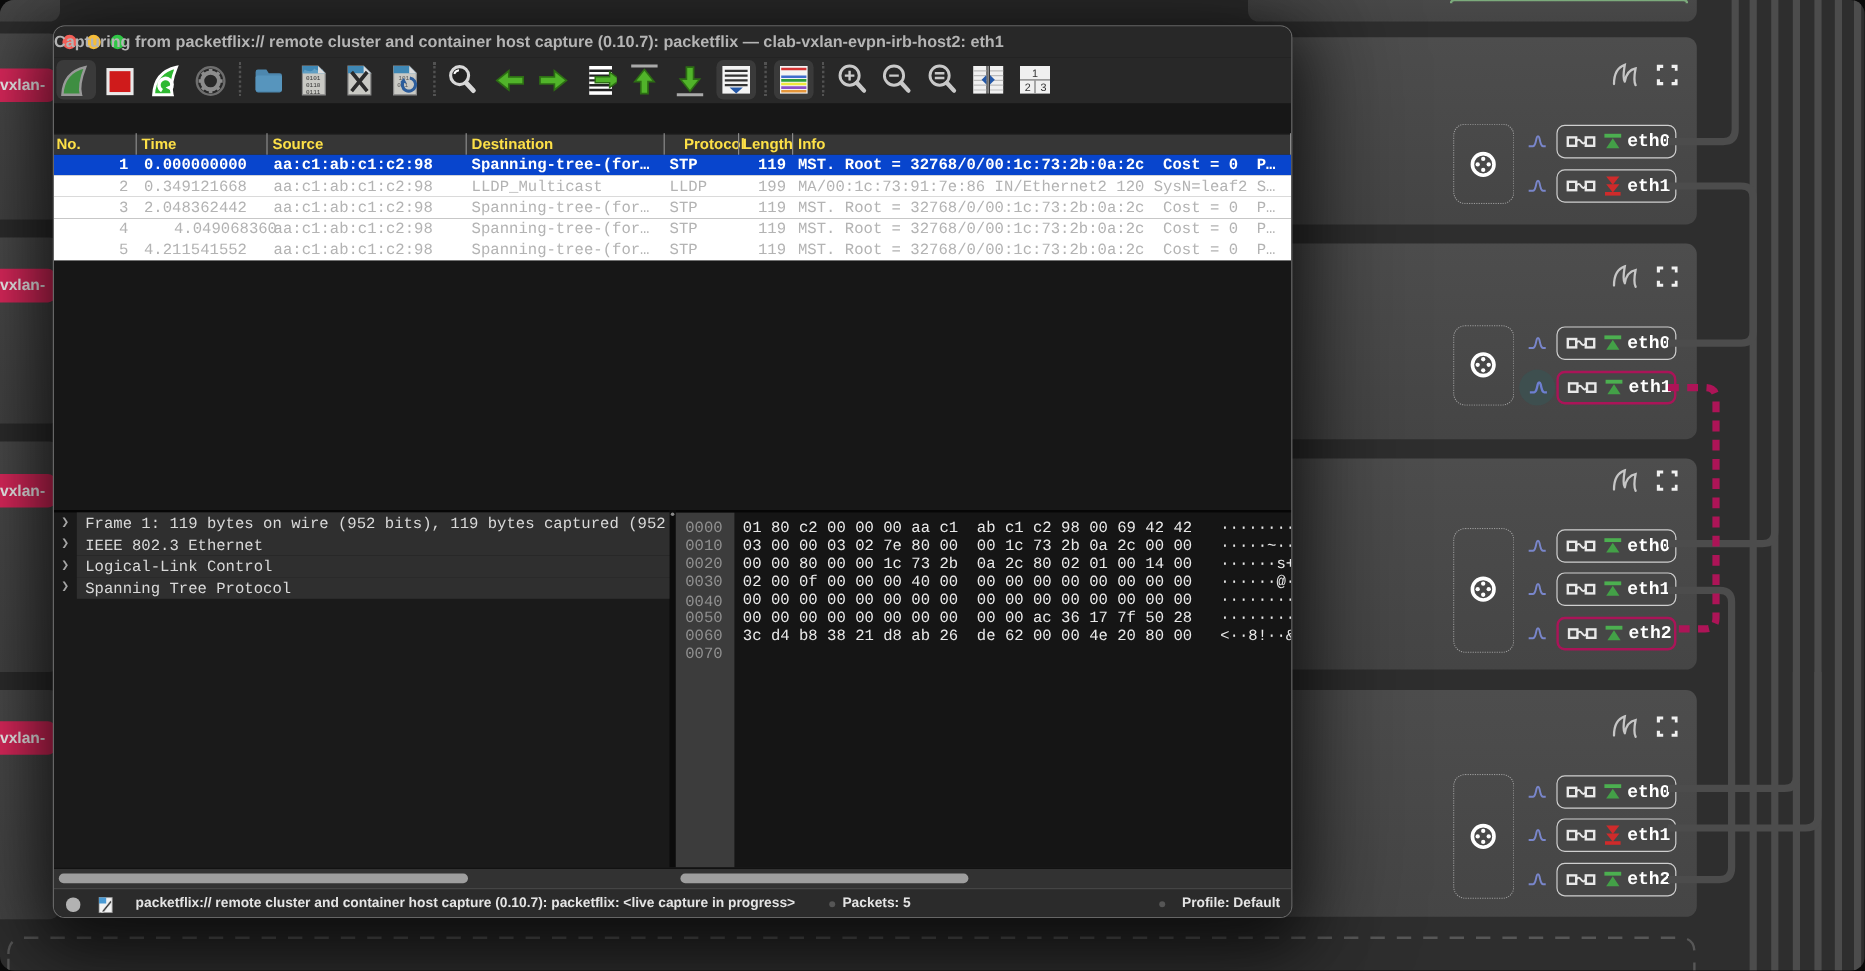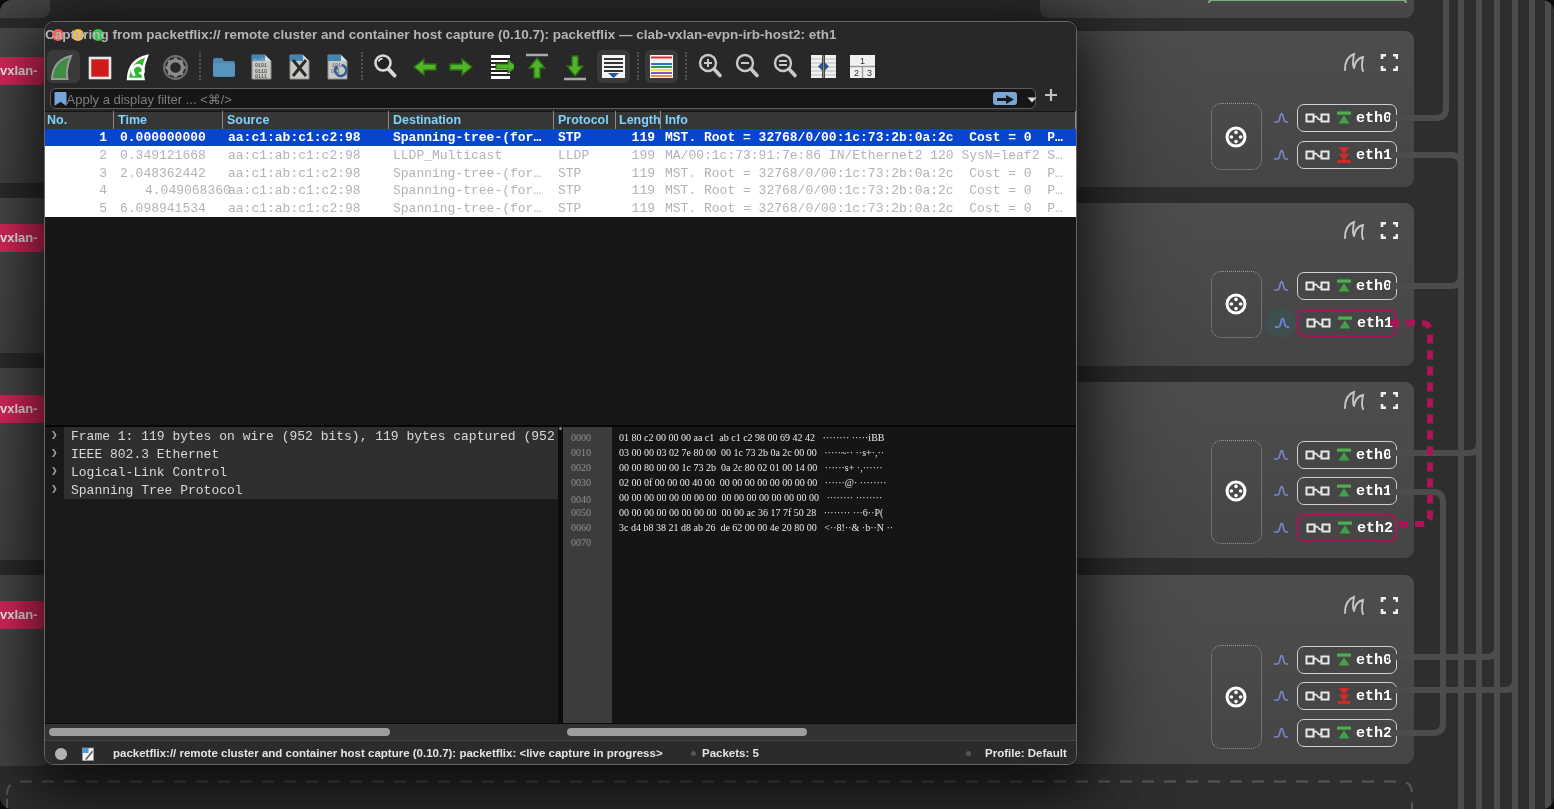--- a/index.html
+++ b/index.html
@@ -34,38 +34,38 @@
   #toolbar { position:absolute; left:0; top:26px; width:100%; height:38px; background:#282828; }
   .tbico { position:absolute; }
   .tbsep { position:absolute; top:4px; height:28px; width:0; border-left:2px dotted #525252; }
   .tbon { position:absolute; top:1.5px; width:33px; height:33px; background:#3a3a3a; border-radius:6px; }
   #filterbar { position:absolute; left:0; top:64px; width:100%; height:25px; background:#282828; }
   #ffield { position:absolute; left:4.5px; top:2px; width:986px; height:21px; background:#161616;
     border:1px solid #5c5c5c; border-radius:6px; }
   #fphold { position:absolute; left:16px; top:2.5px; font-size:13px; color:#7d7d7d; }
   #fapply { position:absolute; left:942px; top:3px; width:24px; height:13px; background:#7ba7d7; border-radius:3px; }
   #listhdr { position:absolute; left:0; top:89px; width:100%; height:17.5px; background:#363636; box-shadow:inset 0 1px 0 #141414;
-    color:#7dd3fc; font-size:12.5px; font-weight:bold; }
+    color:#fde047; font-size:12.5px; font-weight:bold; }
   #listhdr span { position:absolute; top:1.5px; }
   #listhdr i { position:absolute; top:0; height:17.5px; width:1px; background:#8a8a8a; font-style:normal; }
   .prow { position:absolute; left:0; width:100%; height:17.75px; font-size:13px;
     font-family:"Liberation Mono", monospace; color:#b3b3b3; background:#fff; white-space:pre; }
   .prow span { position:absolute; top:1.5px; }
   .prow.sel { background:#0845cd; color:#fff; font-weight:bold; }
   #detail { position:absolute; left:0; top:403px; width:513px; height:298px; background:#1a1a1a;
     border-top:2px solid #060606; }
   #divider { position:absolute; left:513px; top:403px; width:5px; height:298px; background:#0c0c0c; }
   .drow { position:absolute; left:19px; width:495px; height:18px; background:#2f2f2f; color:#d9d9d9;
     font-family:"Liberation Mono", monospace; font-size:13px; white-space:pre; }
   .drow b { position:absolute; left:-13px; top:1px; color:#a5a5a5; font-weight:normal; font-size:11px; }
   .drow span { position:absolute; left:7px; top:1.5px; font-weight:normal; }
   #hexpane { position:absolute; left:518px; top:403px; width:513px; height:298px; background:#151515;
     border-top:2px solid #060606; overflow:hidden; }
   #hexoffs { position:absolute; left:0; top:0; width:49px; height:296px; background:#3c3c3c; }
-  .hrow { position:absolute; height:15px; font-family:Liberation Serif, serif; font-size:10px; white-space:pre; }
+  .hrow { position:absolute; height:15px; font-family:Liberation Mono, monospace; font-size:13px; white-space:pre; }
   .hoff { left:8px; color:#909090; }
   .hbytes { left:56px; color:#e9e9e9; }
   .hsel { background:#2b5685; color:#fff; }
   #sbstrip { position:absolute; left:0; top:701px; width:100%; height:17px; background:#323232;
     border-top:1px solid #0c0c0c; }
   .sthumb { position:absolute; top:3.5px; height:8.5px; background:#9e9e9e; border-radius:4.25px; }
   #statusbar { position:absolute; left:0; top:718px; width:100%; height:26px; background:#2b2b2b;
     border-top:1px solid #454545; color:#e4e4e4; font-size:11.5px; font-weight:bold; }
   #statusbar span { position:absolute; top:5.5px; white-space:nowrap; }
 </style>
@@ -493,50 +493,31 @@
             <path d="M13.5,2 v23" stroke="#888" stroke-width="1.6"></path>
           </svg>
       <svg class="tbico" style="left:804px;top:5px;" width="27" height="27" viewBox="0 0 27 27">
             <rect x="1" y="2" width="25" height="23" fill="#f0f0f0"></rect>
             <path d="M1,13.5 h25 M13.5,13.5 v11.5" stroke="#999" stroke-width="1.4"></path>
             <text x="11" y="11" font-size="9" fill="#333" font-family="Liberation Sans">1</text>
             <text x="5" y="23" font-size="9" fill="#333" font-family="Liberation Sans">2</text>
             <text x="18" y="23" font-size="9" fill="#333" font-family="Liberation Sans">3</text>
           </svg>
     </div>
-    <div id="filterbar">
-      <div id="ffield">
-        <svg style="position:absolute;left:3px;top:2px;" width="13" height="16" viewBox="0 0 13 16">
-              <path d="M1.5,1 h10 a1,1 0 0 1 1,1 v13 l-6,-4.2 l-6,4.2 v-13 a1,1 0 0 1 1,-1 z" fill="#74a5dc"></path>
-            </svg>
-        <div id="fphold">Apply a display filter ... &lt;⌘/&gt;</div>
-        <div id="fapply"><svg width="24" height="13" viewBox="0 0 24 13">
-                <path d="M4,5 h9 v-3 l8,4.5 l-8,4.5 v-3 h-9 z" fill="#1a1a1a"></path>
-              </svg></div>
-        <svg style="position:absolute;left:976px;top:8px;" width="10" height="6" viewBox="0 0 10 6">
-              <path d="M0.5,0.5 h9 l-4.5,5 z" fill="#d9d9d6"></path>
-            </svg>
-      </div>
-      <div style="position:absolute;left:999px;top:2px;width:15px;height:15px;">
-        <svg width="14" height="14" viewBox="0 0 14 14">
-              <path d="M7,1 v12 M1,7 h12" stroke="#c2c2c2" stroke-width="2.2"></path>
-            </svg>
-      </div>
-    </div>
 
     <div id="listhdr">
       <span style="left:2px;">No.</span>
           <i style="left:68px;"></i>
       <span style="left:73px;">Time</span>
           <i style="left:177px;"></i>
       <span style="left:182px;">Source</span>
           <i style="left:343px;"></i>
       <span style="left:348px;">Destination</span>
           <i style="left:508px;"></i>
-      <span style="left:513px;">Protocol</span>
+      <span style="left:525px;">Protocol</span>
           <i style="left:570px;"></i>
       <span style="left:574px;">Length</span>
           <i style="left:615px;"></i>
       <span style="left:620px;">Info</span>
           <i style="left:1030px;"></i>
     </div>
     <div class="prow sel" style="top:106.5px;">
       <span style="left:30px;width:32px;text-align:right;">1</span>
       <span style="left:75px;">0.000000000</span>
       <span style="left:183px;">aa:c1:ab:c1:c2:98</span>
@@ -567,21 +548,21 @@
       <span style="left:30px;width:32px;text-align:right;">4</span>
       <span style="left:75px;margin-left:25px;">4.049068360</span>
       <span style="left:183px;">aa:c1:ab:c1:c2:98</span>
       <span style="left:348px;">Spanning-tree-(for…</span>
       <span style="left:513px;">STP</span>
       <span style="left:566px;width:44px;text-align:right;">119</span>
       <span style="left:620px;">MST. Root = 32768/0/00:1c:73:2b:0a:2c  Cost = 0  P…</span>
     </div>
     <div class="prow" style="top:177.5px;">
       <span style="left:30px;width:32px;text-align:right;">5</span>
-      <span style="left:75px;">6.098941534</span>
+      <span style="left:75px;">4.211541552</span>
       <span style="left:183px;">aa:c1:ab:c1:c2:98</span>
       <span style="left:348px;">Spanning-tree-(for…</span>
       <span style="left:513px;">STP</span>
       <span style="left:566px;width:44px;text-align:right;">119</span>
       <span style="left:620px;">MST. Root = 32768/0/00:1c:73:2b:0a:2c  Cost = 0  P…</span>
     </div>
     <div id="detail">
       <div class="drow" style="top:0px;"><b>❯</b><span>Frame 1: 119 bytes on wire (952 bits), 119 bytes captured (952</span></div>
       <div class="drow" style="top:18px;"><b>❯</b><span>IEEE 802.3 Ethernet</span></div>
       <div class="drow" style="top:36px;"><b>❯</b><span>Logical-Link Control</span></div>

